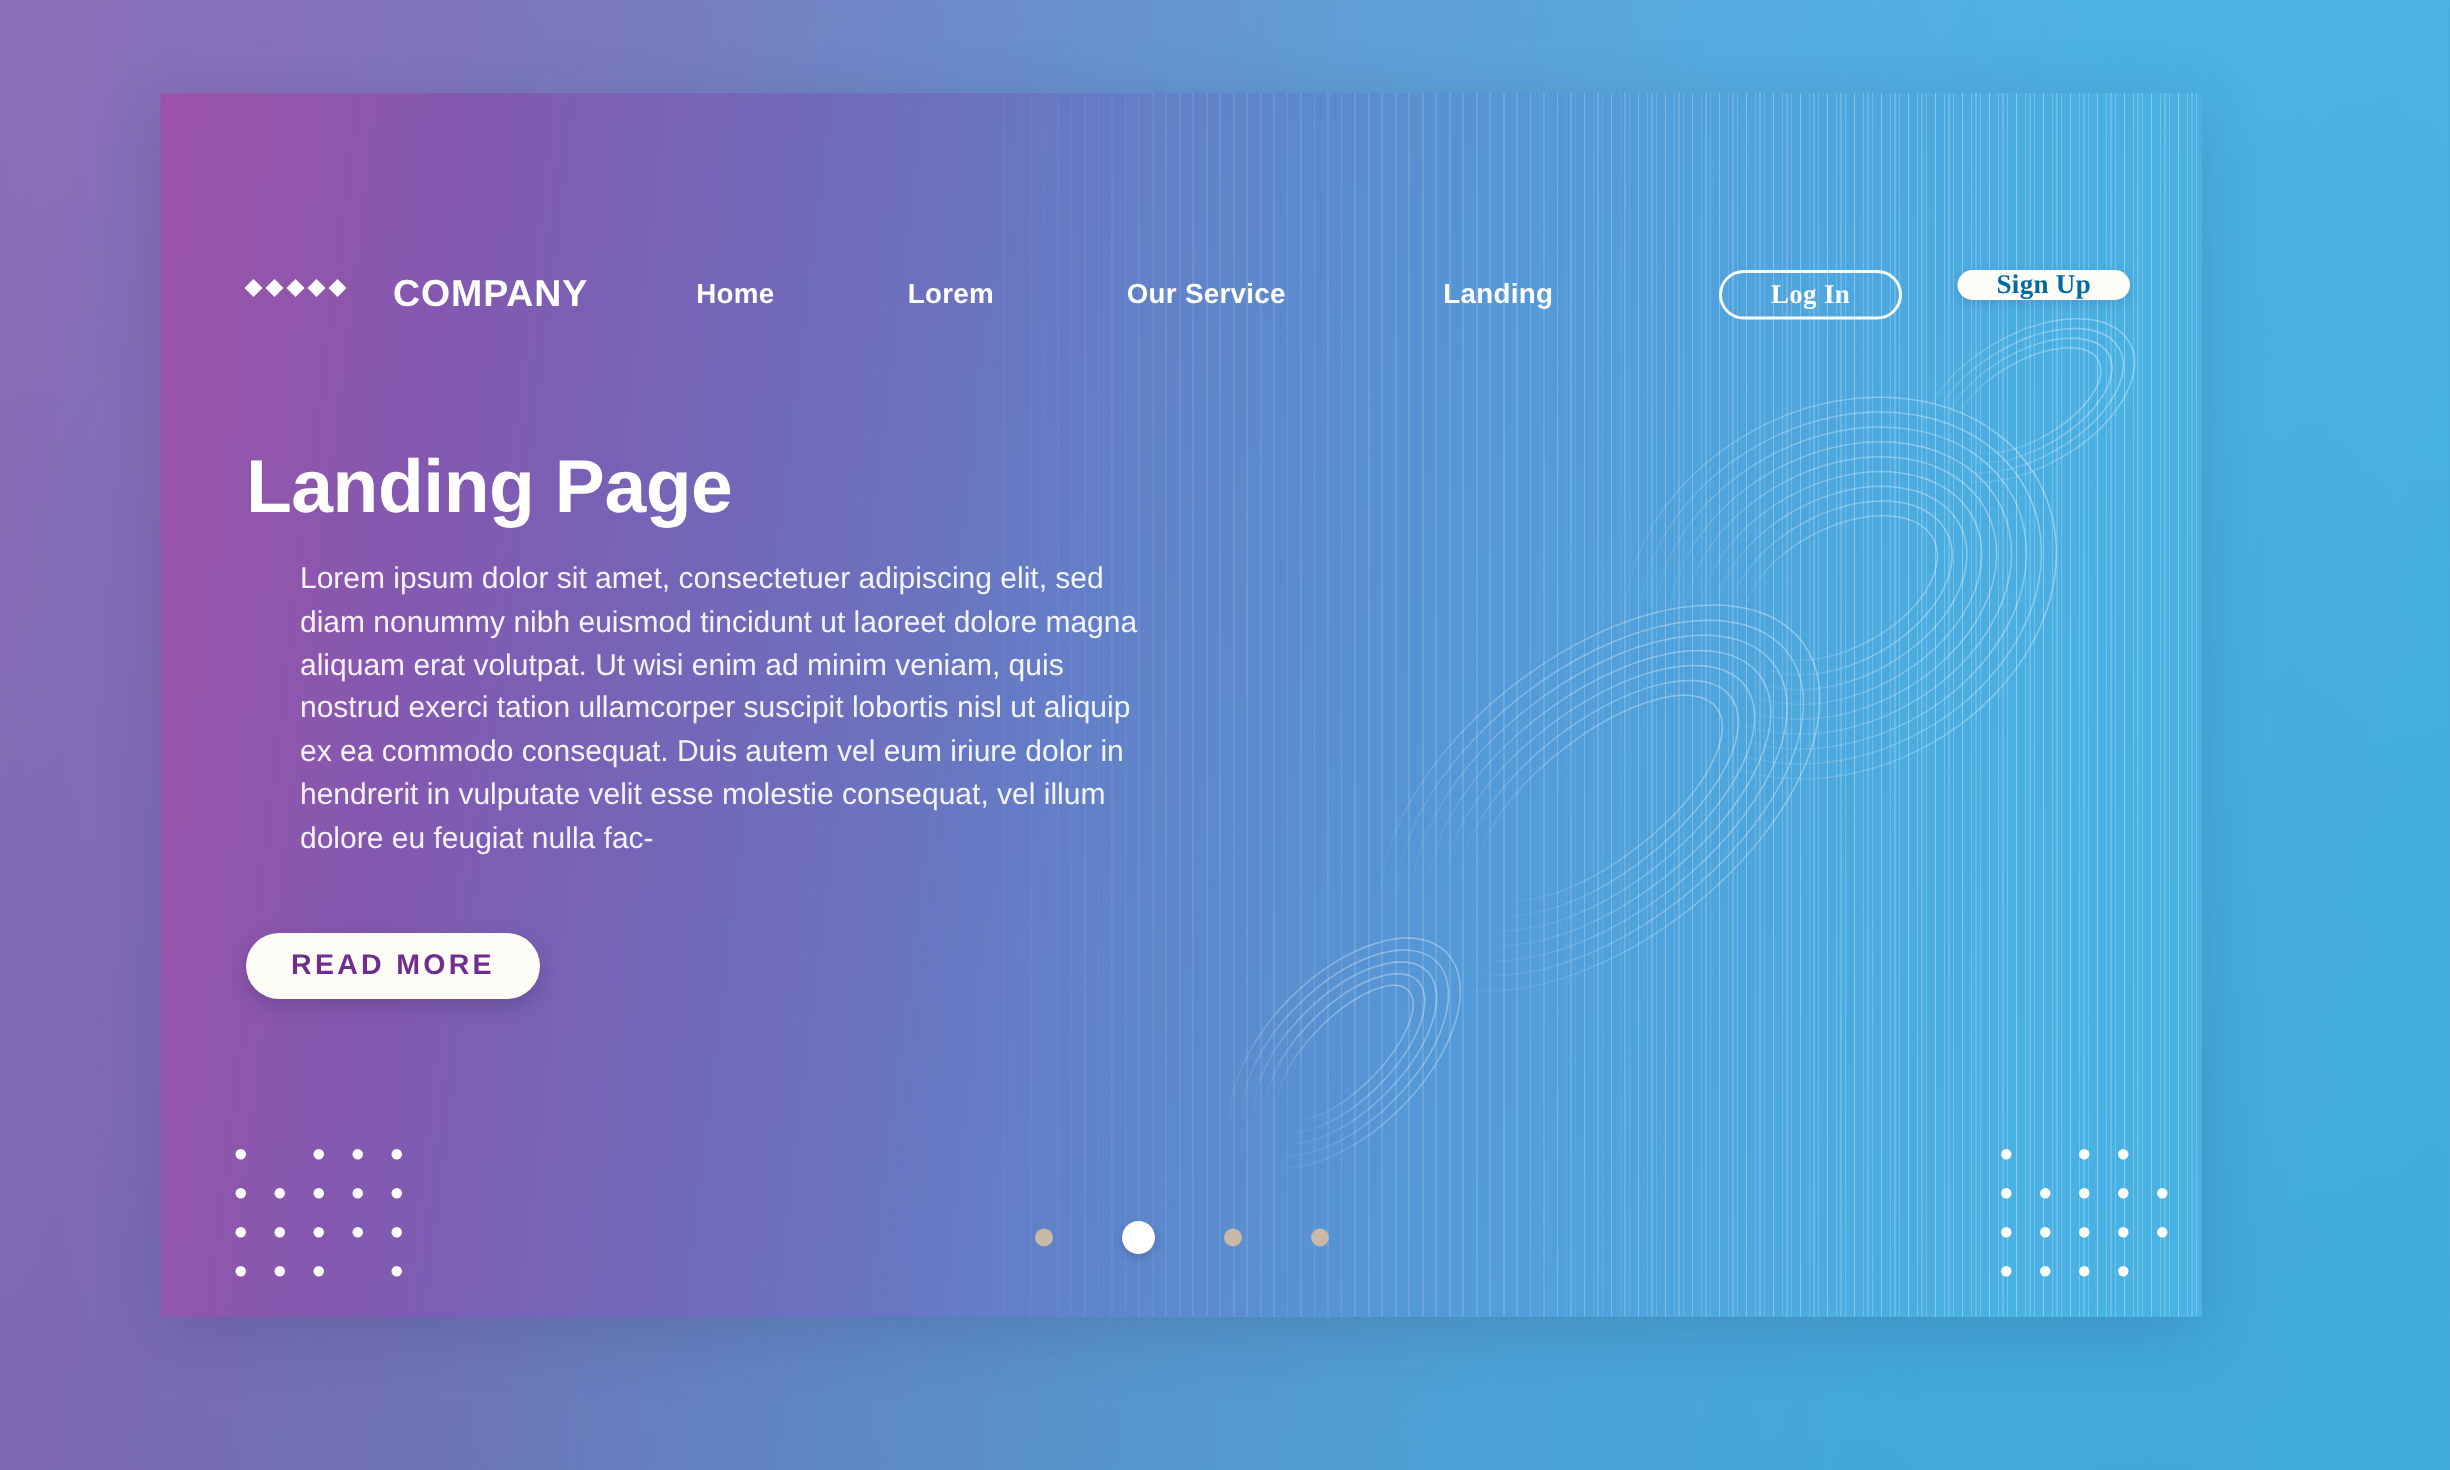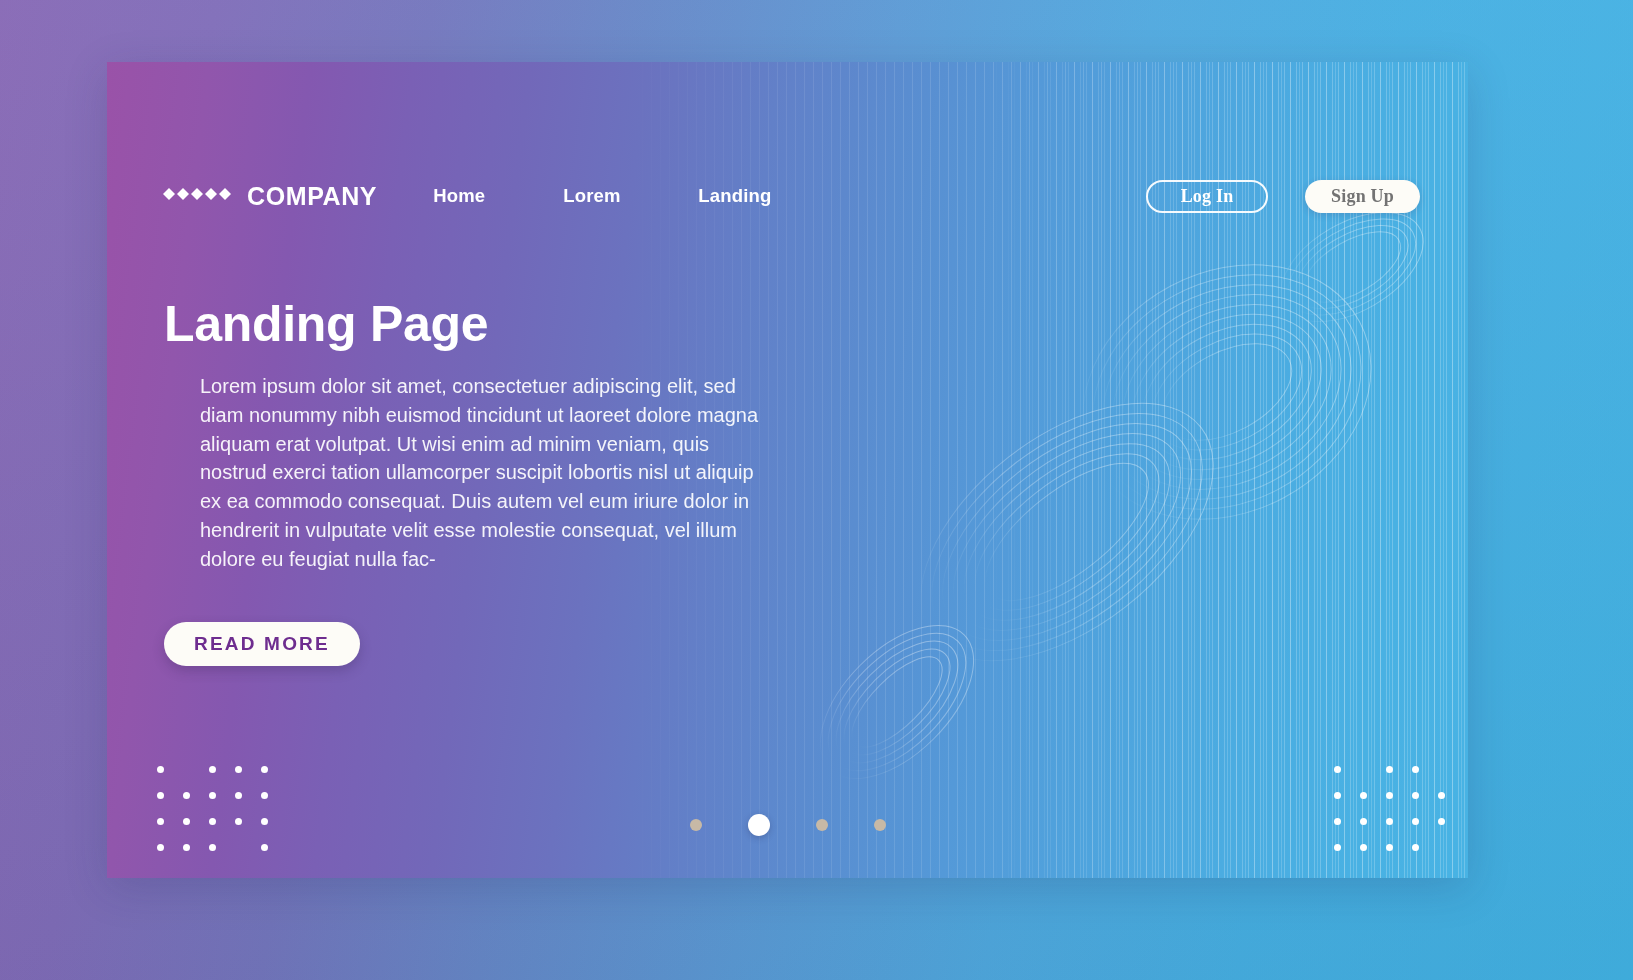--- a/index.html
+++ b/index.html
@@ -81,29 +81,29 @@
     opacity:.85;
   }
   .waves svg{ width:100%; height:100%; display:block; }
 
   
   #navbar{
     position:absolute; left:55px; right:48px; top:112px;
     height:44px;
     display:flex; align-items:center;
   }
-  #brand{ display:flex; align-items:center; gap:13px; }
+  #brand{ display:flex; gap:28px; }
   #logo-mark{ display:block; }
   #brand-name{
     color:#fff; font-size:25px; font-weight:bold;
     letter-spacing:.6px;
   }
   #nav-links{
     display:flex; align-items:center;
-    margin-left:56px; gap:0;
+    margin-left:72px; gap:11px;
   }
   .nav-link{
     color:#ffffff; font-size:18.5px; font-weight:bold;
     text-decoration:none; white-space:nowrap;
     padding:6px 0;
     letter-spacing:.2px;
   }
   .nav-link:nth-child(1){ width:130px; }
   .nav-link:nth-child(2){ width:135px; }
   .nav-link:nth-child(3){ width:200px; }
@@ -114,23 +114,23 @@
     display:flex; align-items:center; justify-content:center;
     width:122px; height:33px; border-radius:17px;
     border:2px solid rgba(255,255,255,.95);
     background:transparent;
     color:#fff; font-size:18px; font-weight:bold;
     letter-spacing:.2px; cursor:pointer;
     font-family:inherit;
   }
   #signup-button{
     display:flex; align-items:center; justify-content:center;
-    width:115px; height:33px; border-radius:17px;
+    width:115px; height:20px; border-radius:17px;
     border:none; background:#fdfcf7;
-    color:#737373; font-size:18px; font-weight:bold;
+    color:#0369a1; font-size:18px; font-weight:bold;
     letter-spacing:.2px; cursor:pointer;
     font-family:inherit;
     box-shadow:0 2px 7px rgba(60,40,90,.16);
   }
 
   
   #hero-copy{
     position:absolute; left:57px; top:236px; width:600px;
   }
   #hero-title{
@@ -270,20 +270,21 @@
         <g fill="#8a5fb0" opacity="0">
           <rect x="0" y="0" width="1" height="1"></rect>
         </g>
       </svg>
       <span id="brand-name">COMPANY</span>
     </div>
 
     <div id="nav-links">
       <a class="nav-link" href="#">Home</a>
       <a class="nav-link" href="#">Lorem</a>
+      <a class="nav-link" href="#">Our Service</a>
       <a class="nav-link" href="#">Landing</a>
     </div>
 
     <div id="auth-actions">
       <button id="login-button">Log In</button>
       <button id="signup-button">Sign Up</button>
     </div>
   </nav>
 
   <div id="hero-copy">

